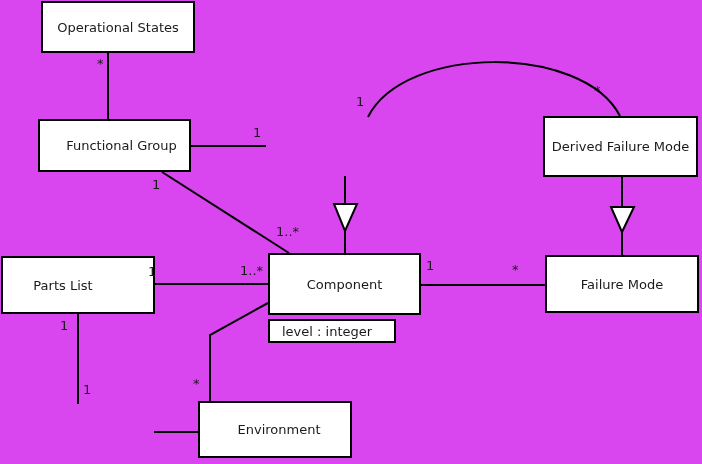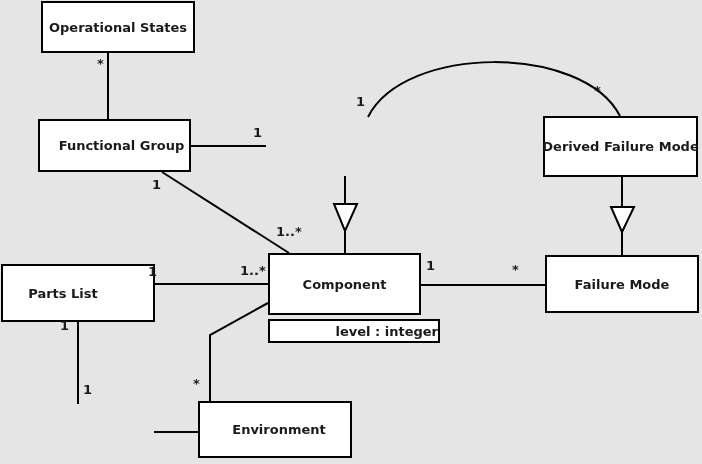--- a/index.html
+++ b/index.html
@@ -1,25 +1,24 @@
 <!DOCTYPE html>
 <html><head>
 <meta charset="utf-8">
 <style>
   html, body { margin: 0; padding: 0; background: #ffffff; }
   .canvas {
     position: relative;
     width: 702px;
     height: 464px;
-    background: #e5e5e5;
+    background: #d946ef;
     font-family: "DejaVu Sans", sans-serif;
     font-size: 13px;
     color: #1a1a1a;
     overflow: hidden;
-    font-weight: bold;
   }
   svg.edges {
     position: absolute;
     left: 0; top: 0;
     z-index: 1;
   }
   .edges line, .edges path, .edges polyline {
     stroke: #000000;
     stroke-width: 2;
     fill: none;
@@ -45,23 +44,23 @@
   .attr-box {
     justify-content: flex-start;
     padding-left: 12px;
     text-align: left;
   }
   
   #b-os   { left: 41px;  top: 1px;   width: 154px; height: 52px; }
   #b-fg   { left: 38px;  top: 119px; width: 153px; height: 53px; }
   #b-dc   { left: 266px; top: 117px; width: 155px; height: 59px; }
   #b-dfm  { left: 543px; top: 116px; width: 155px; height: 61px; align-items: center; }
-  #b-pl   { left: 1px;   top: 256px; width: 154px; height: 58px; margin-top: 8px; }
+  #b-pl   { left: 1px;   top: 256px; width: 154px; height: 58px; }
   #b-comp { left: 268px; top: 253px; width: 153px; height: 62px; }
-  #b-comp-attr { left: 268px; top: 319px; width: 172px; height: 24px; justify-content: flex-end; }
+  #b-comp-attr { left: 268px; top: 319px; width: 128px; height: 24px; }
   #b-fm   { left: 545px; top: 255px; width: 154px; height: 58px; }
   #b-sys  { left: 1px;   top: 404px; width: 153px; height: 54px; }
   #b-env  { left: 198px; top: 401px; width: 154px; height: 57px; }
   
   #b-fg span  { transform: translateX(7px); }
   #b-pl span  { transform: translateX(-15px); }
   #b-sys span { transform: translateX(-14px); }
   #b-env span { transform: translateX(4px); }
   
   .mult {

